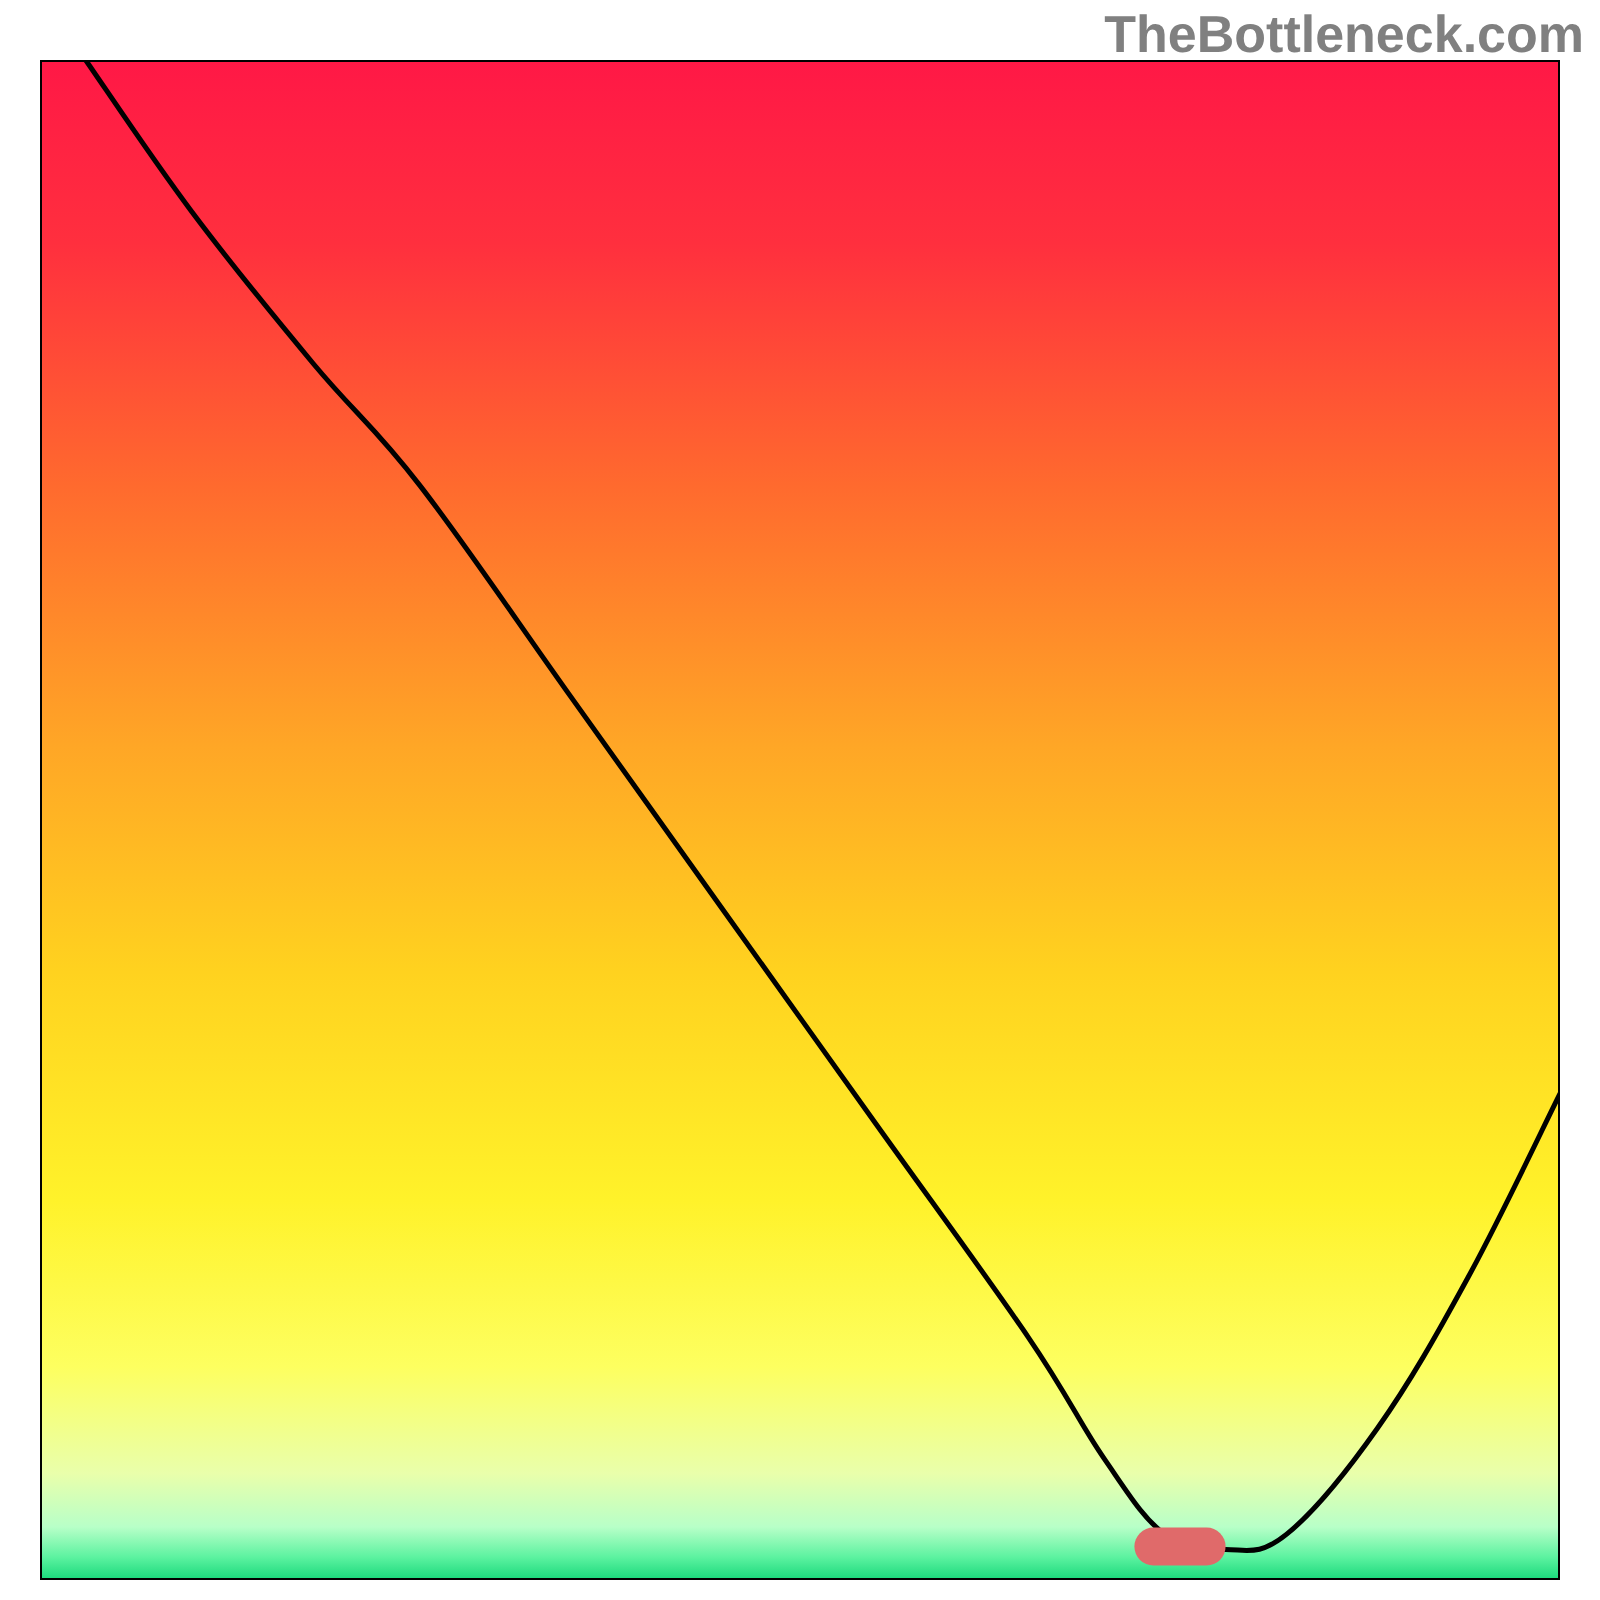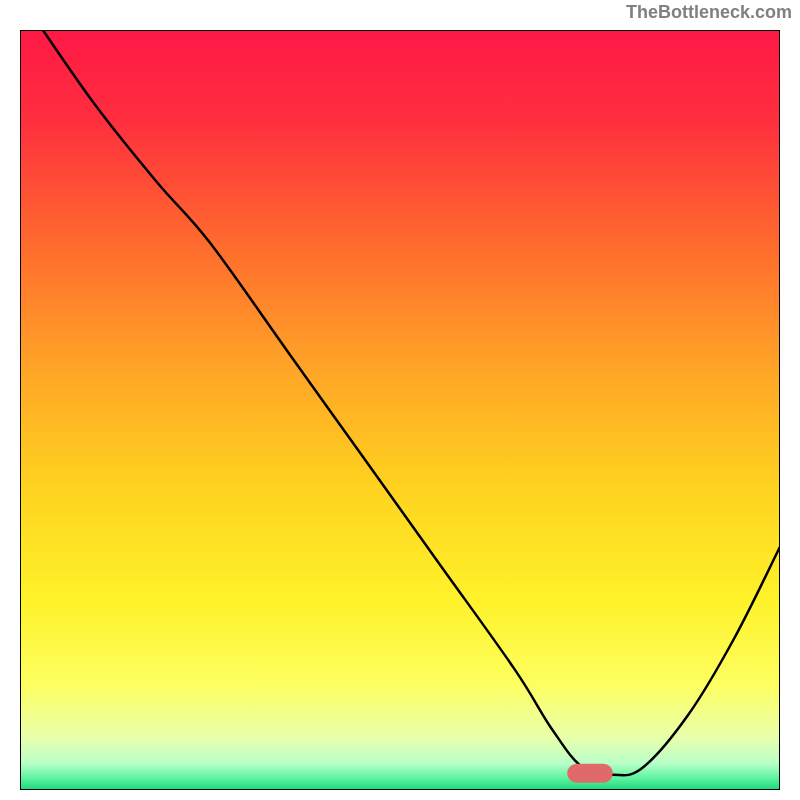--- a/index.html
+++ b/index.html
@@ -9,21 +9,21 @@
     height: 800px;
     font-family: Arial, Helvetica, sans-serif;
     background: #ffffff;
     position: relative;
     overflow: hidden;
   }
   .watermark {
     position: absolute;
     top: 2px;
     right: 8px;
-    font-size: 18px;
+    font-size: 26px;
     font-weight: bold;
     color: #808080;
     z-index: 10;
   }
   .plot {
     position: absolute;
     left: 20px;
     top: 30px;
     width: 760px;
     height: 760px;

